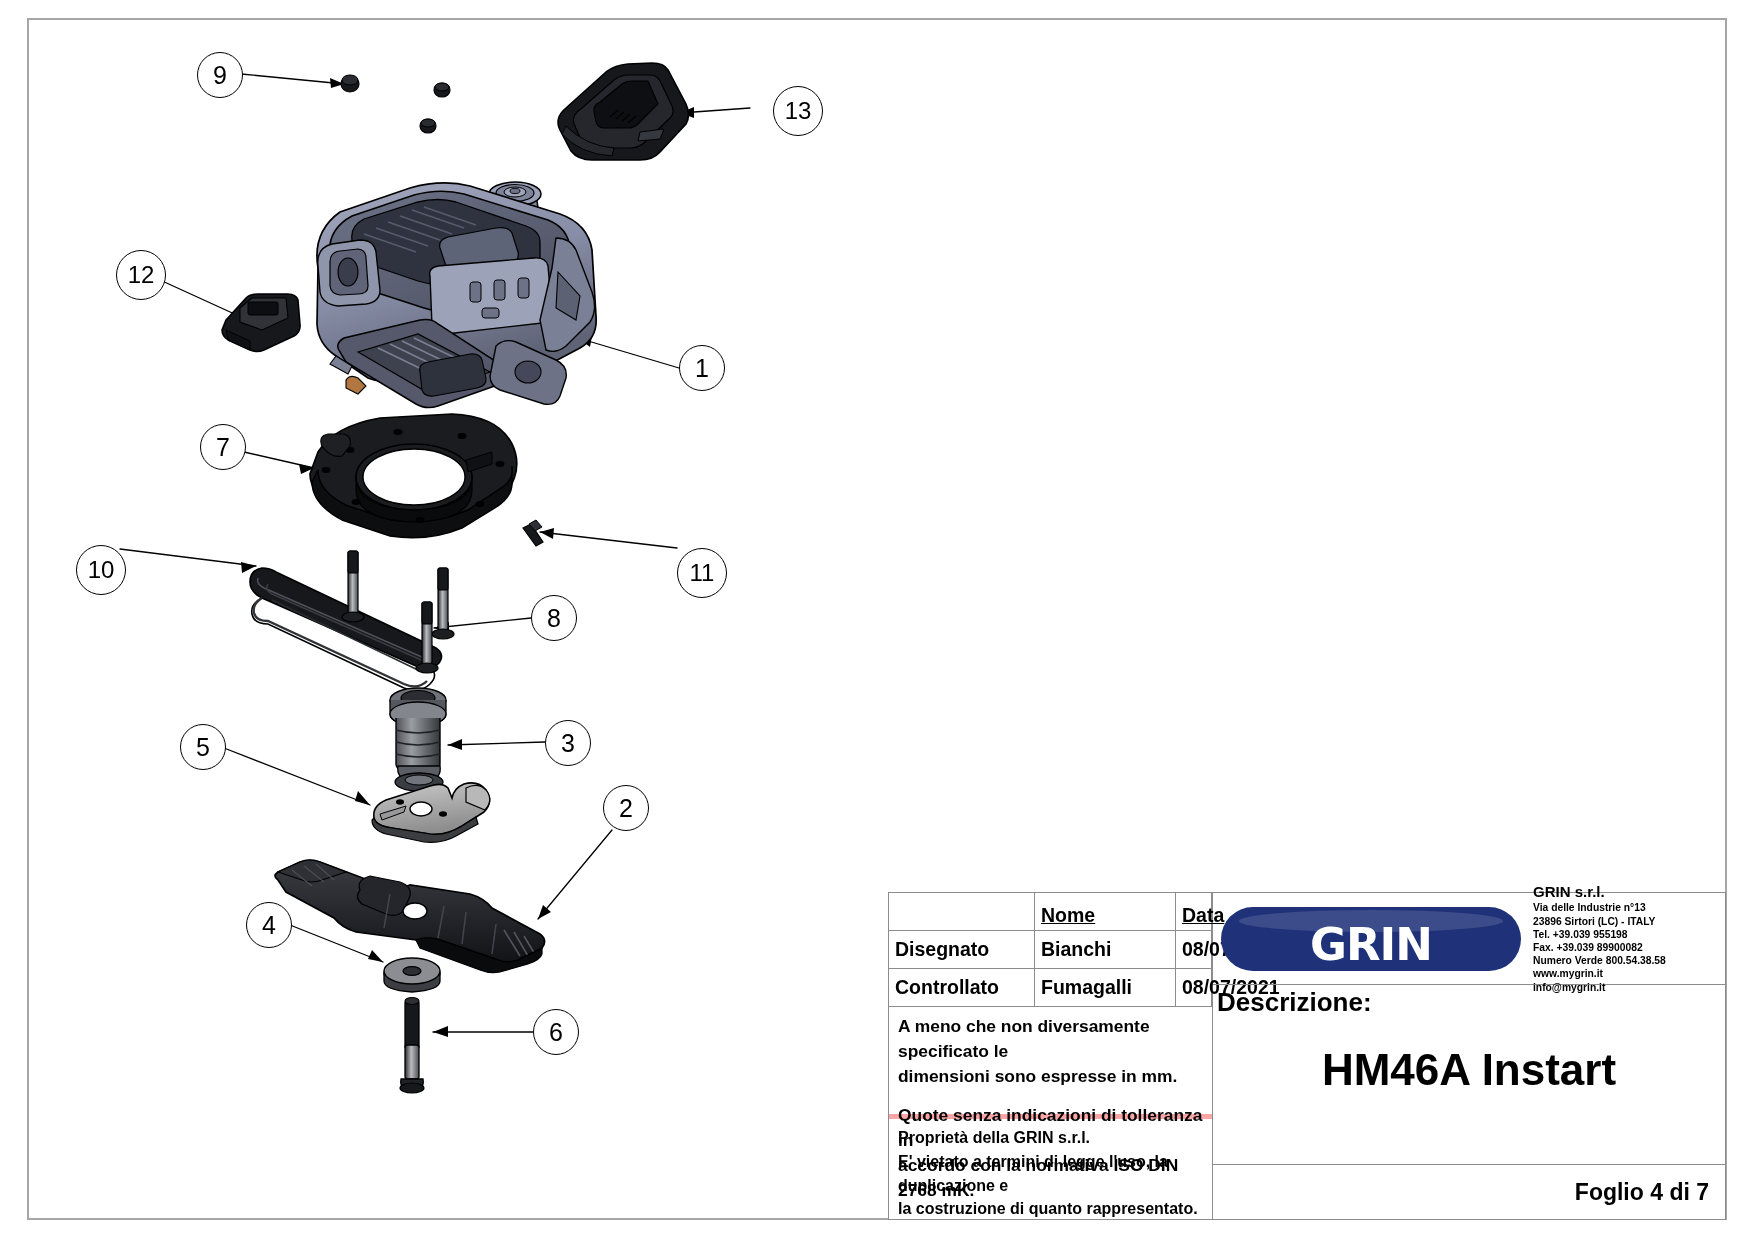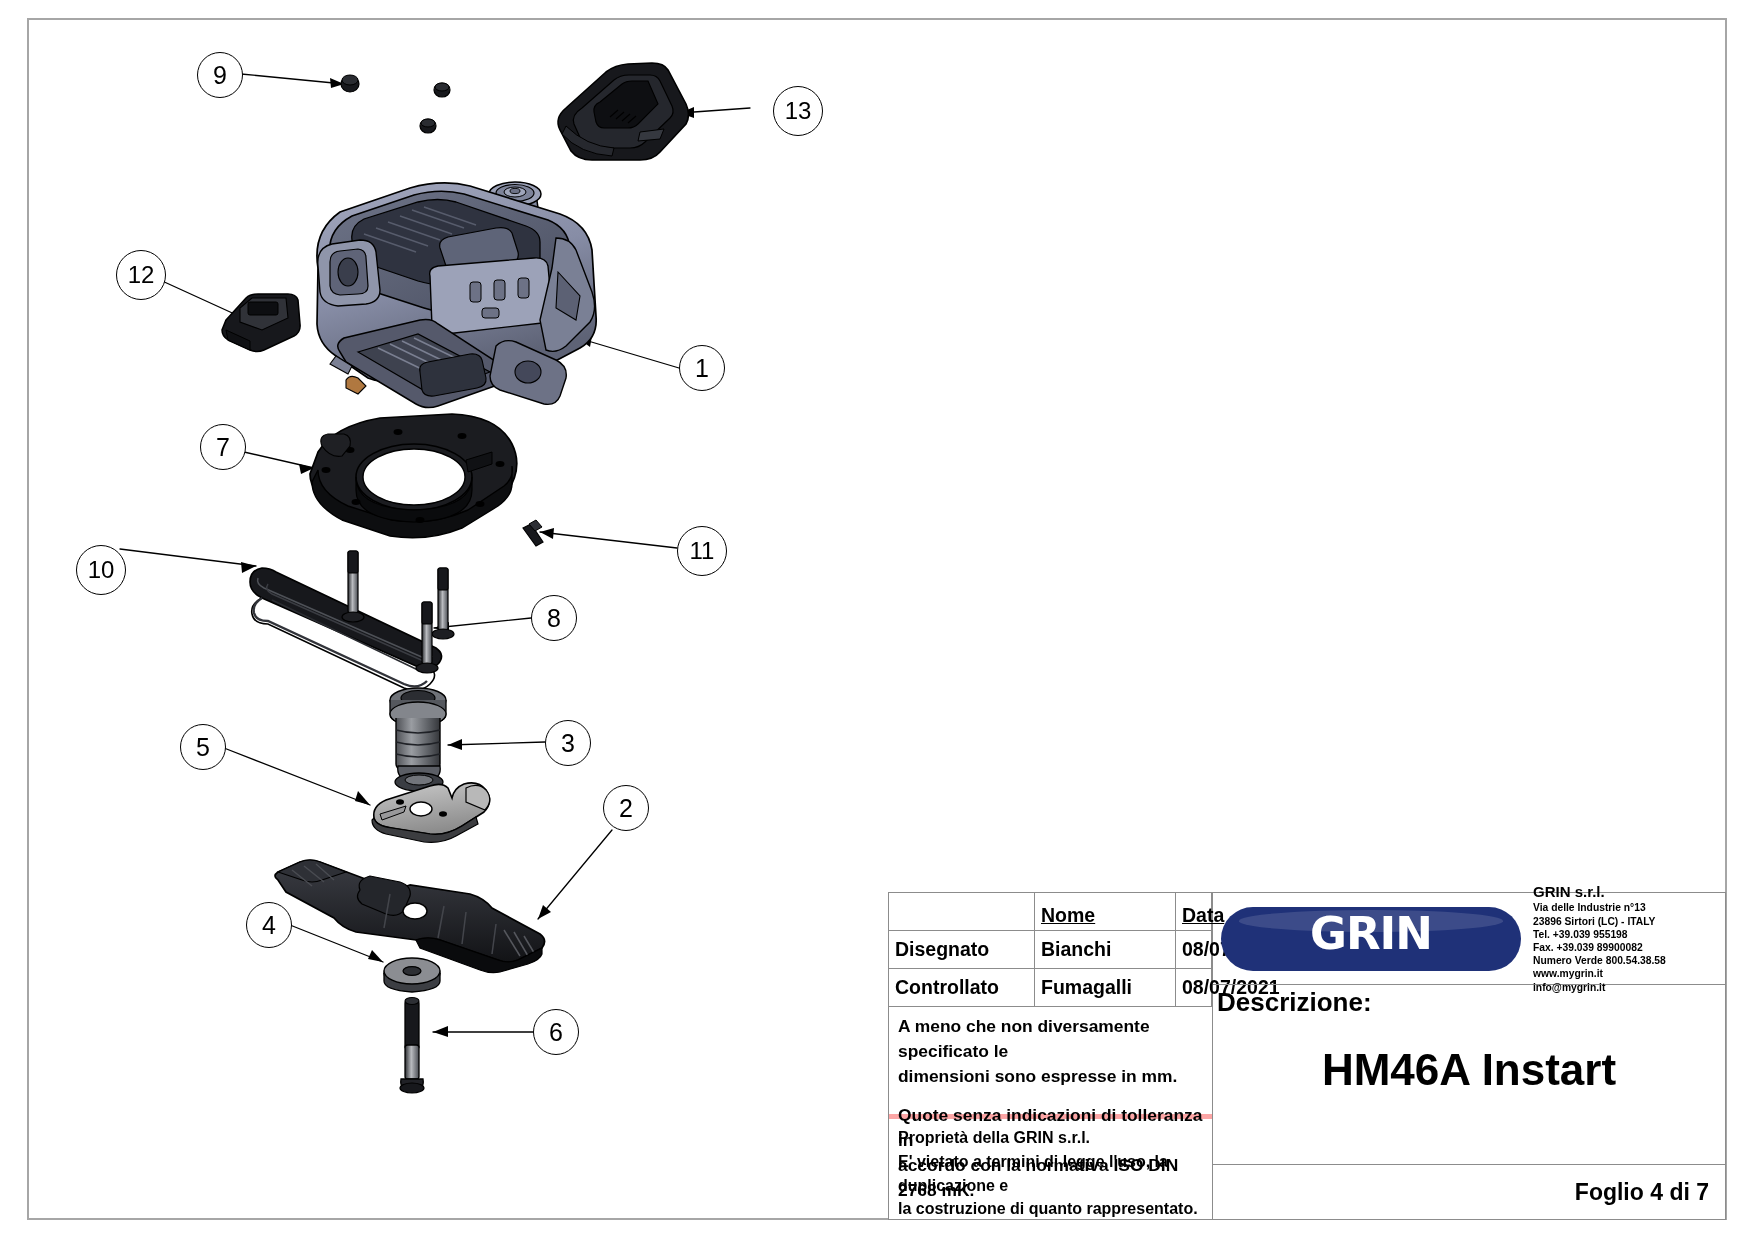--- a/index.html
+++ b/index.html
@@ -39,21 +39,21 @@
   .notes p{margin:0;font-size:17.4px;font-weight:bold;line-height:1.45;color:#000;}
   .notes .gap{height:13px;}
   .prop{padding:7px 9px;box-sizing:border-box;flex:1;}
   .prop p{margin:0;color:#000;}
   .prop .l1{font-size:16px;font-weight:bold;line-height:1.5;}
   .prop .l2{font-size:16px;font-weight:bold;line-height:1.48;}
 
   .tb-logo-row{height:92px;border-bottom:1.5px solid #8c8c8c;display:flex;align-items:center;box-sizing:border-box;}
   .logo-wrap{flex:1;display:flex;align-items:center;justify-content:center;padding-left:8px;}
   .logo{width:300px;height:64px;border-radius:32px;background:#1f3178;
-        display:flex;align-items:flex-start;justify-content:center;position:relative;overflow:hidden;}
+        display:flex;align-items:flex-end;justify-content:center;position:relative;overflow:hidden;}
   .logo .gloss{position:absolute;left:6%;top:6%;width:88%;height:34%;border-radius:50%;
                background:rgba(255,255,255,0.13);}
   .logo span{font-family:"DejaVu Sans",sans-serif;font-weight:bold;font-size:45px;color:#fff;
              letter-spacing:-1px;position:relative;z-index:2;}
   .company{width:196px;padding:2px 6px 2px 4px;box-sizing:border-box;margin-left:8px;}
   .company .cname{font-size:15px;font-weight:bold;color:#000;line-height:1.15;margin:0 0 1px 0;}
   .company p{margin:0;font-size:10.3px;font-weight:bold;color:#000;line-height:1.285;letter-spacing:0px;}
 
   .descr-row{flex:1;position:relative;box-sizing:border-box;border-bottom:1.5px solid #8c8c8c;}
   .descr-label{position:absolute;left:4px;top:2px;font-size:26px;font-weight:bold;color:#000;}
@@ -393,21 +393,21 @@
     </div>
   <div class="balloon wide" style="left:116px;top:250px">
       <span>12</span>
     </div>
   <div class="balloon" style="left:679px;top:345px">
       <span>1</span>
     </div>
   <div class="balloon" style="left:200px;top:424px">
       <span>7</span>
     </div>
-  <div class="balloon wide" style="left:677px;top:526px">
+  <div class="balloon wide" style="left:677px;top:548px">
       <span>11</span>
     </div>
   <div class="balloon wide" style="left:76px;top:545px">
       <span>10</span>
     </div>
   <div class="balloon" style="left:531px;top:595px">
       <span>8</span>
     </div>
   <div class="balloon" style="left:545px;top:720px">
       <span>3</span>

